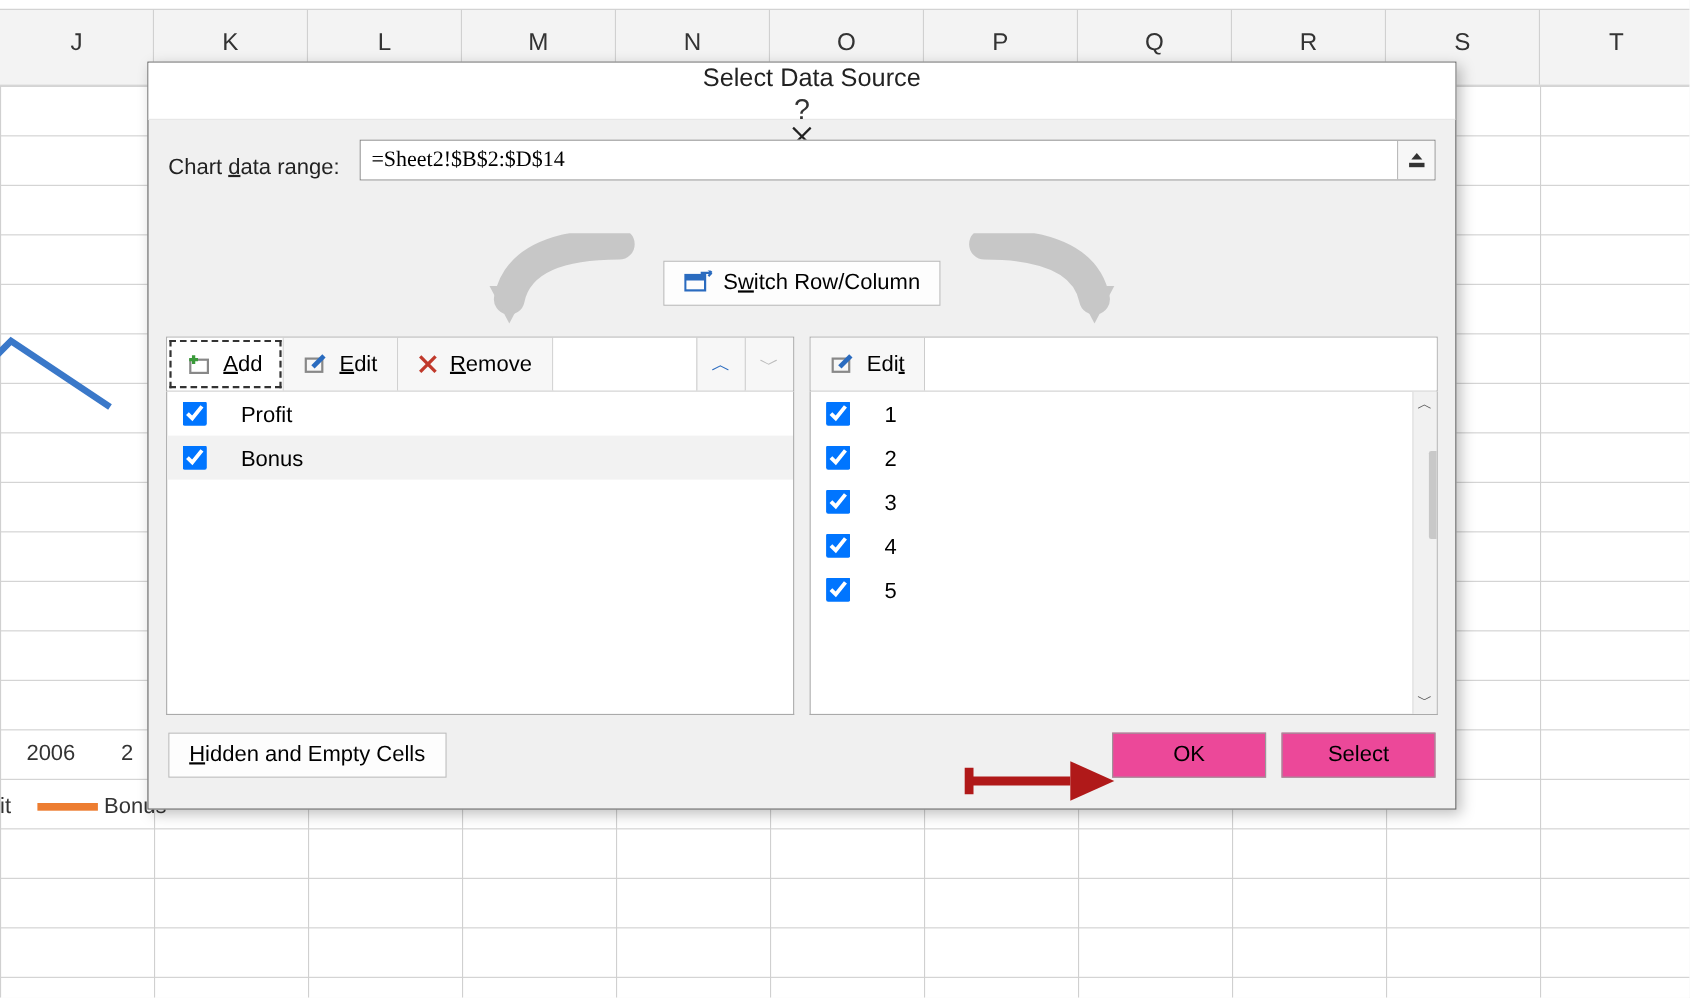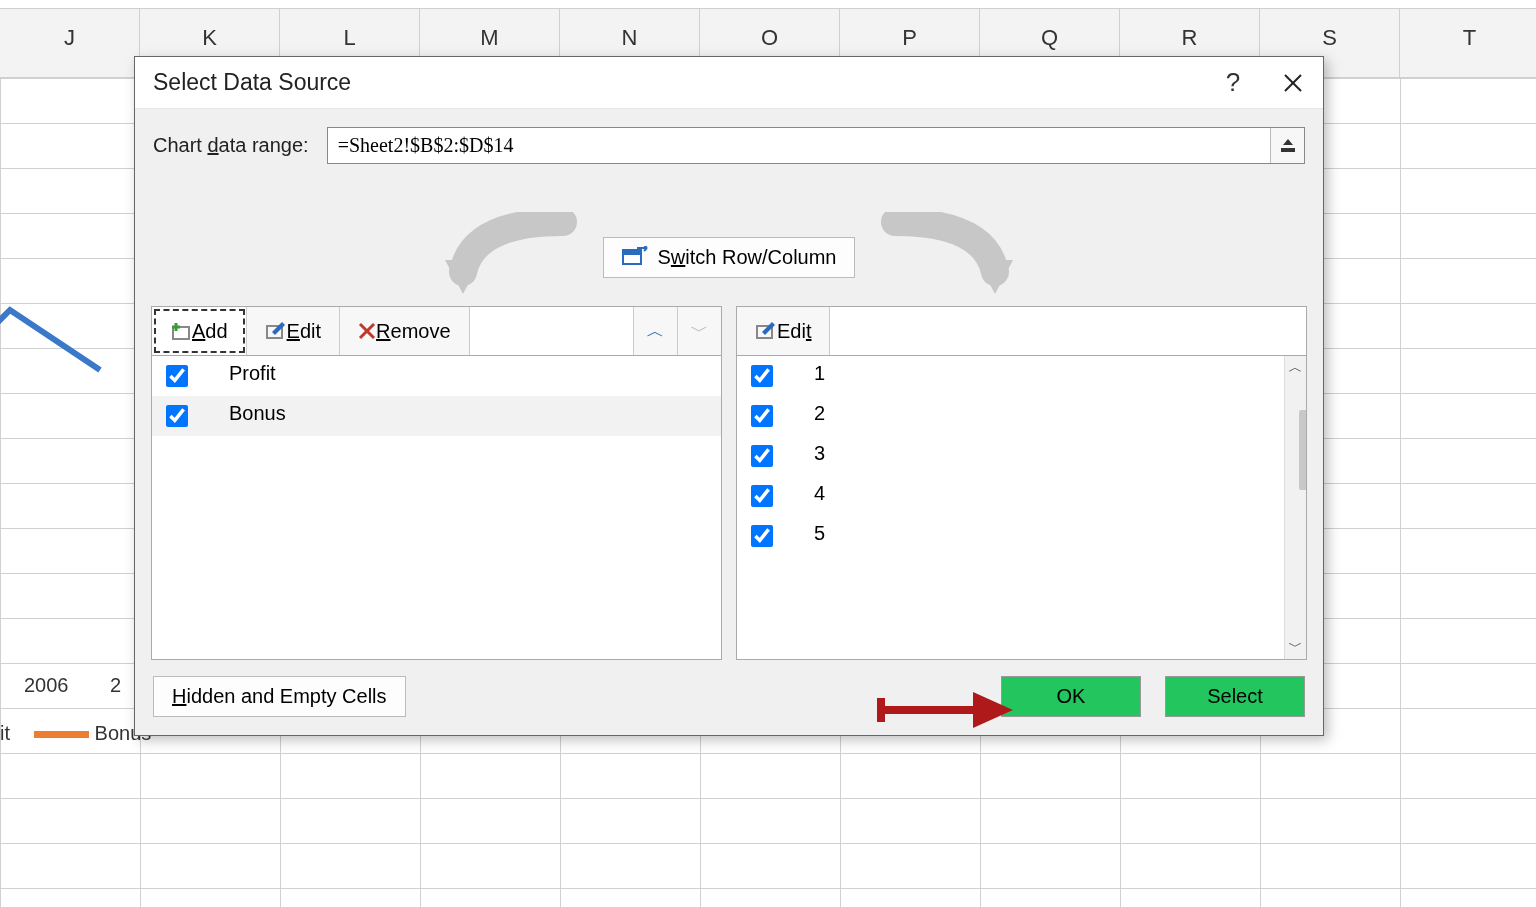--- a/index.html
+++ b/index.html
@@ -92,40 +92,41 @@
     box-shadow: 4px 4px 12px rgba(0,0,0,0.25);
     display: flex;
     flex-direction: column;
   }
   .titlebar {
     height: 52px;
     background: #fff;
     display: flex;
     align-items: center;
     border-bottom: 1px solid #e5e5e5;
+    flex-direction: column;
   }
   .titlebar .title {
     flex: 1;
     padding-left: 18px;
     font-size: 23px;
     color: #222;
   }
   .titlebar .win-btn {
     width: 60px;
     height: 100%;
     display: flex;
     align-items: center;
     justify-content: center;
     font-size: 26px;
     color: #333;
   }
 
   .range-row {
     display: flex;
-    align-items: center;
+    align-items: flex-end;
     padding: 18px 18px 0 18px;
     gap: 18px;
   }
   .range-row label {
     font-size: 20px;
     color: #222;
   }
   .range-row label .u { text-decoration: underline; }
   .range-input-wrap {
     flex: 1;
@@ -188,21 +189,21 @@
   .panel-label .u { text-decoration: underline; }
   .toolbar {
     display: flex;
     background: #fff;
     border: 1px solid #aaa;
     height: 50px;
   }
   .toolbar .tbtn {
     display: flex;
     align-items: center;
-    gap: 0;
+    gap: 11px;
     padding: 0 18px;
     border-right: 1px solid #ccc;
     font-size: 20px;
     background: #f7f7f7;
   }
   .toolbar .tbtn.focused {
     outline: 2px dashed #333;
     outline-offset: -4px;
     background: #fff;
   }
@@ -220,22 +221,22 @@
   .listbox {
     flex: 1;
     background: #fff;
     border: 1px solid #aaa;
     border-top: none;
     overflow: hidden;
     position: relative;
   }
   .listbox .item {
     display: flex;
-    align-items: flex-start;
-    gap: 18px;
+    align-items: flex-end;
+    gap: 8px;
     padding: 6px 10px;
     font-size: 20px;
   }
   .listbox .item input[type=checkbox] {
     width: 22px; height: 22px;
   }
   .listbox .item.selected { background: #f2f2f2; }
   .scrollbar {
     position: absolute;
     right: 0; top: 0; bottom: 0;
@@ -253,35 +254,35 @@
   }
   .scrollbar .thumb {
     width: 16px;
     background: #c8c8c8;
     border-radius: 2px;
   }
 
   .footer {
     display: flex;
     align-items: center;
-    padding: 16px 18px 18px 18px;
-    gap: 24px;
+    padding: 16px 18px 28px 18px;
+    gap: 14px;
   }
   .footer .hidden-btn {
     border: 1px solid #bbb;
     background: #fdfdfd;
     padding: 8px 18px;
     font-size: 20px;
   }
   .footer .spacer { flex: 1; }
   .footer .btn {
     width: 140px;
     text-align: center;
     border: 1px solid #999;
-    background: #22c55e;
+    background: #ec4899;
     padding: 8px 0;
     font-size: 20px;
   }
 
   
   .annot-arrow {
     position: absolute;
     left: 873px;
     top: 680px;
     pointer-events: none;

